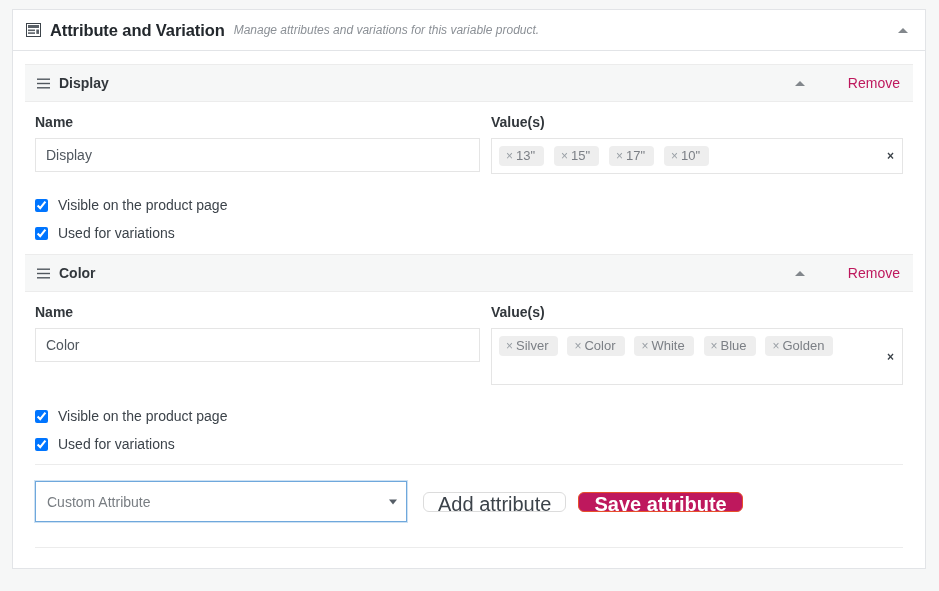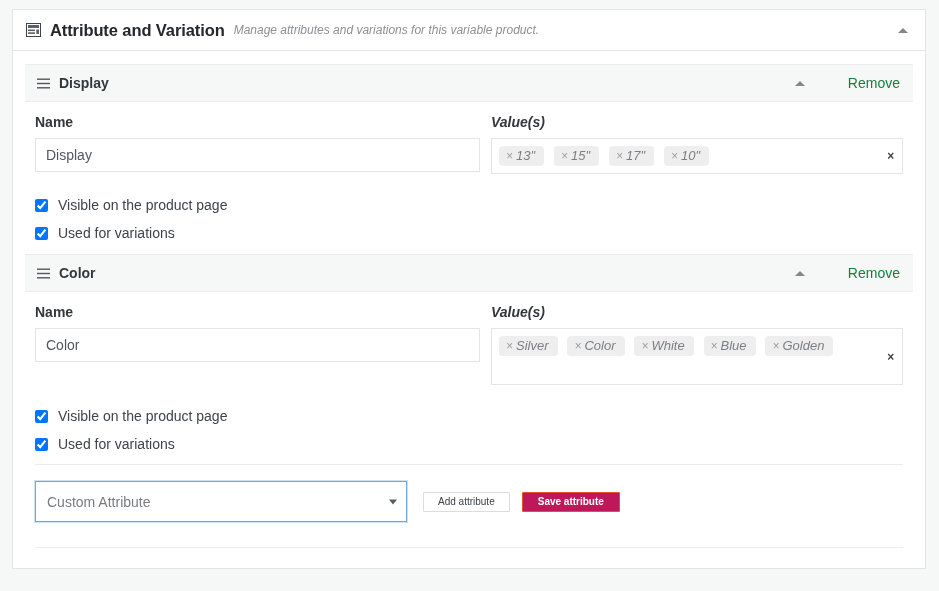--- a/index.html
+++ b/index.html
@@ -108,21 +108,21 @@
   }
   .attr-caret {
     width: 16px;
     height: 16px;
     display: flex;
     align-items: center;
     justify-content: center;
     cursor: pointer;
   }
   .remove-link {
-    color: #15803d;
+    color: #be185d;
     font-size: 14px;
     margin-left: 40px;
     text-decoration: none;
     cursor: pointer;
   }
 
   .attr-fields {
     display: flex;
     padding: 12px 0 0 0;
   }
@@ -130,21 +130,20 @@
     width: 455px;
     flex: 0 0 auto;
     padding-left: 10px;
     box-sizing: border-box;
   }
   .field-col-right {
     flex: 1 1 auto;
     padding-left: 11px;
     padding-right: 10px;
     box-sizing: border-box;
-    font-style: italic;
   }
   .field-label {
     font-size: 14px;
     font-weight: bold;
     color: #32373c;
     margin-bottom: 8px;
     display: block;
   }
   .text-input {
     width: 100%;
@@ -268,22 +267,22 @@
   .sel-add-variation { width: 359px; flex: 0 0 auto; }
   .sel-default-display { width: 180px; flex: 0 0 auto; margin-left: 14px; }
   .sel-default-color { width: 180px; flex: 0 0 auto; margin-left: 14px; }
 
   .btn {
     height: 20px;
     border: 1px solid #dcdcdc;
     background: #fff;
     color: #3c434a;
     font-family: "Liberation Sans", sans-serif;
-    font-size: 10px;
-    border-radius: 1px;
+    font-size: 20px;
+    border-radius: 6px;
     padding: 0 14px;
     cursor: pointer;
     box-sizing: border-box;
     white-space: nowrap;
   }
   .btn-add-attribute { margin-left: 16px; }
   .btn-go { margin-left: 10px; padding: 0 14px; }
   .btn-primary {
     background: #be185d;
     border: 1px solid #e8502a;

